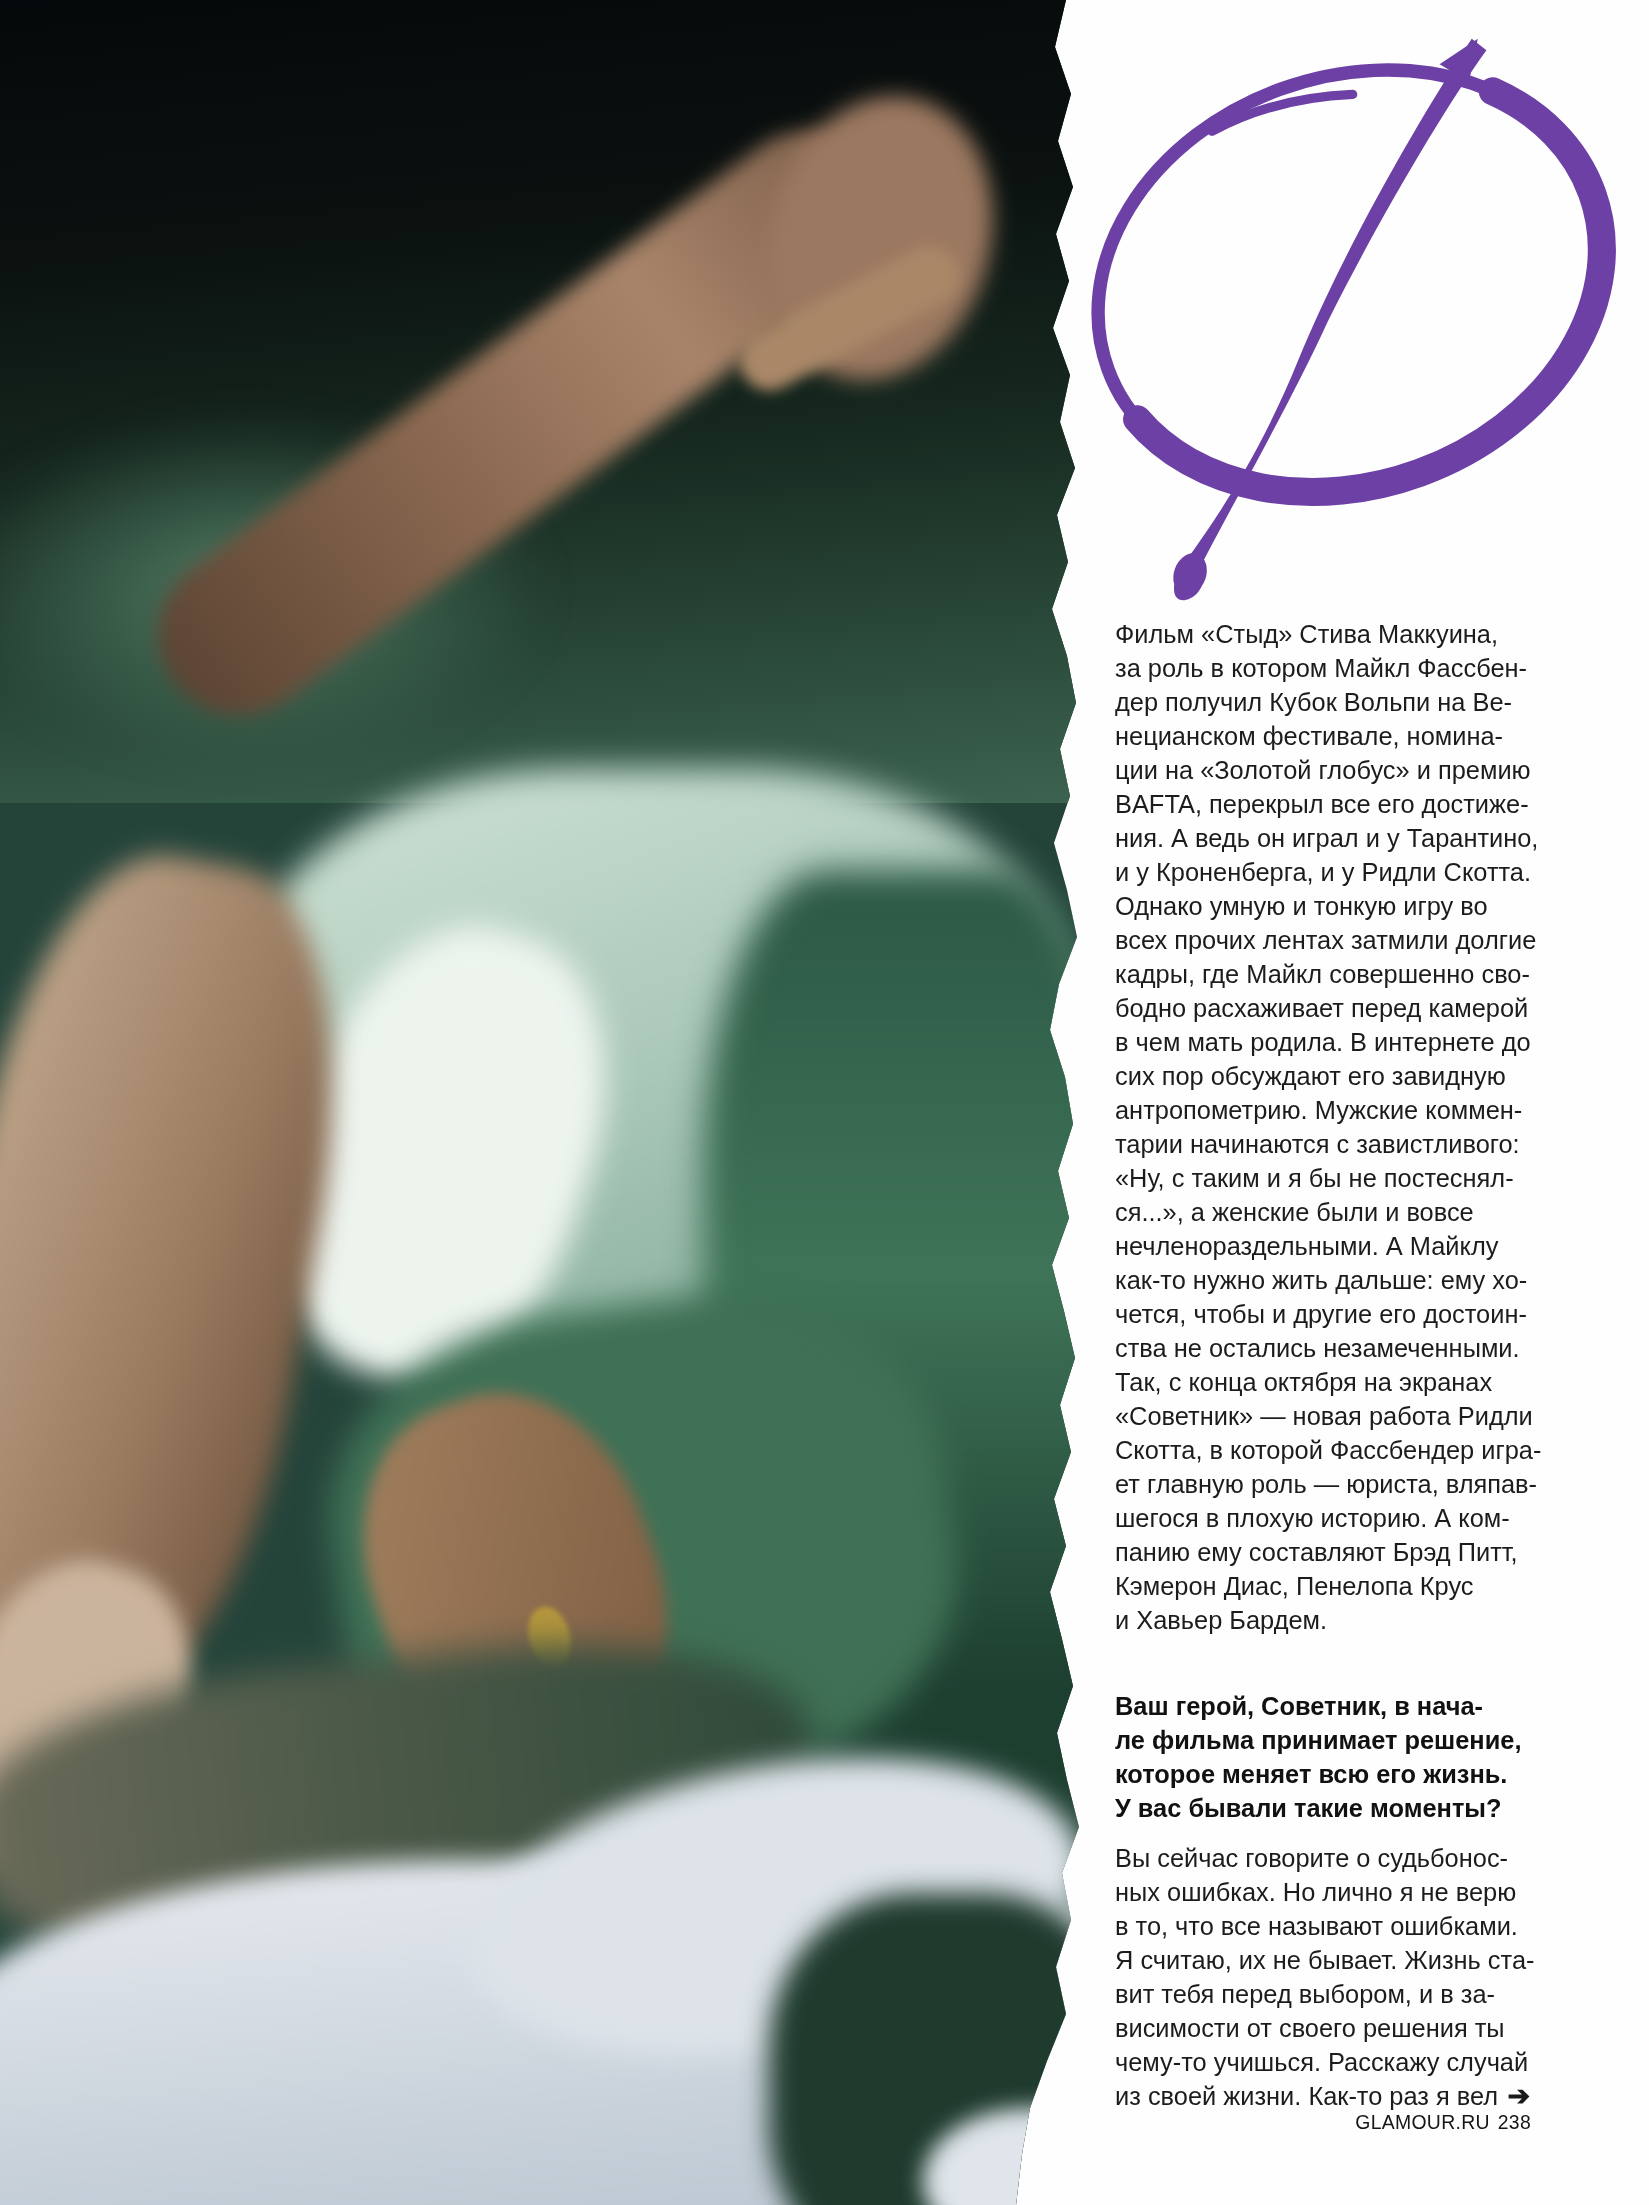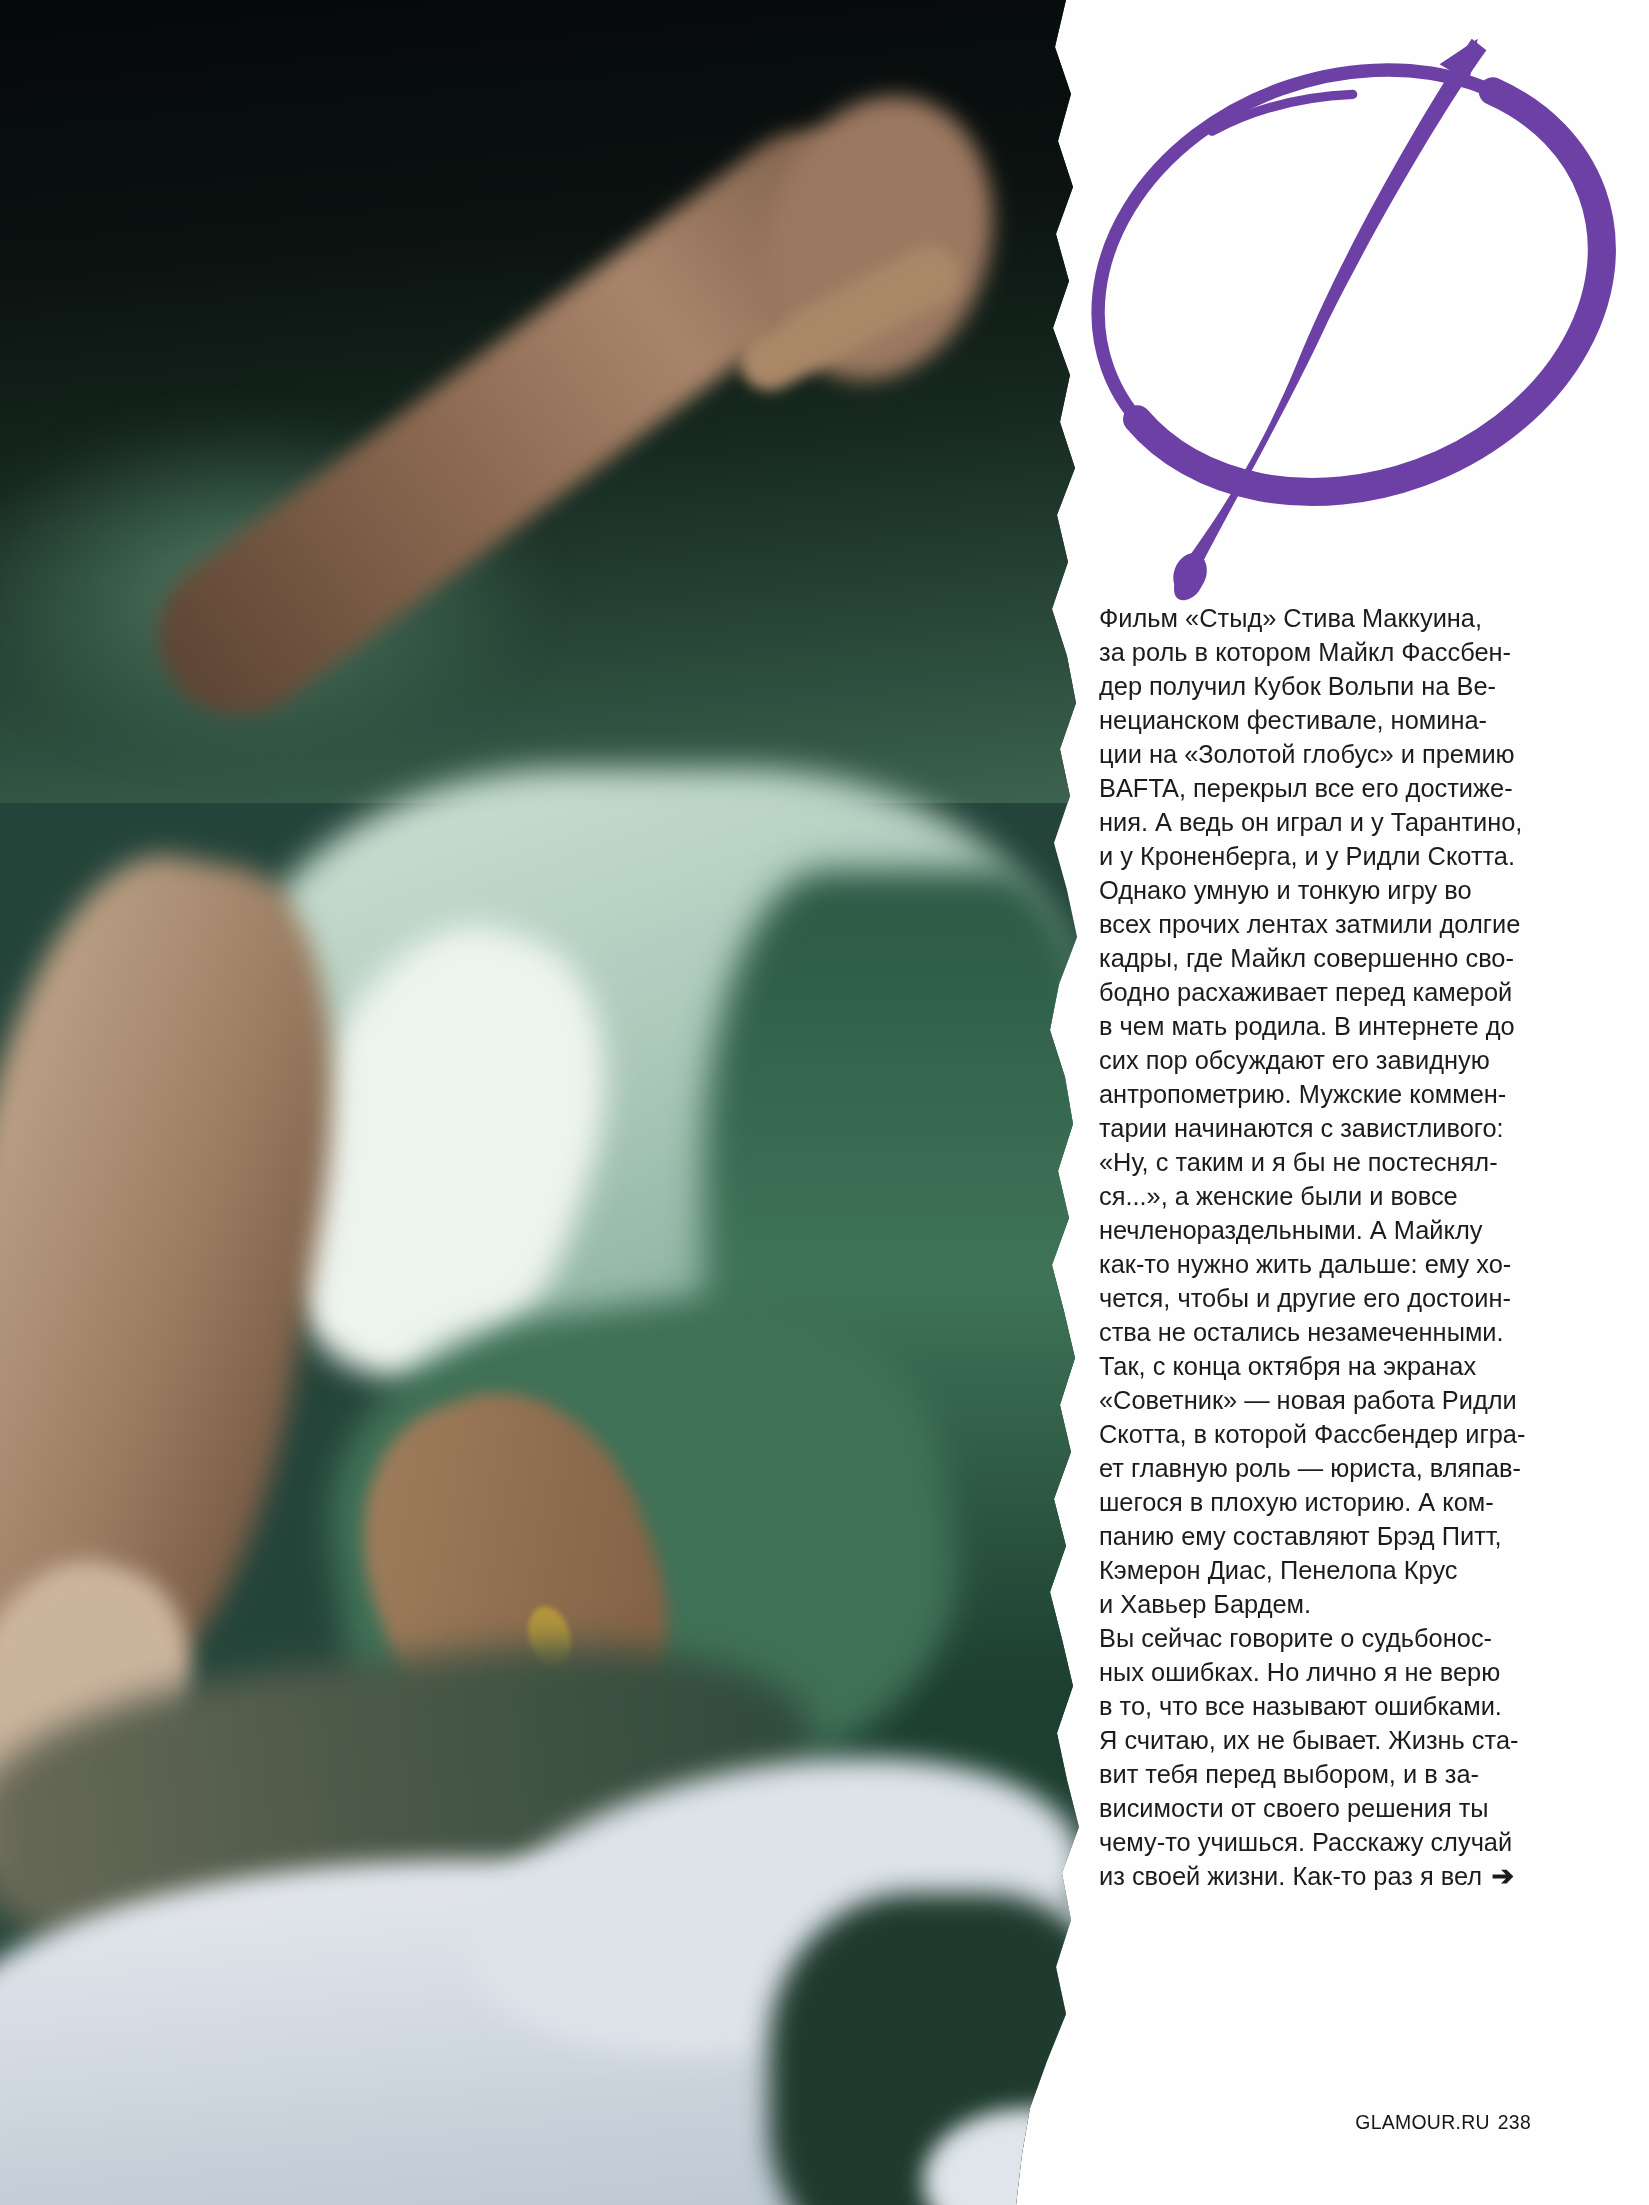--- a/index.html
+++ b/index.html
@@ -70,21 +70,21 @@
 
   
   .dropcap-svg{position:absolute;left:0;top:0;width:1649px;height:2205px;pointer-events:none;}
 
   
   .article{
     position:absolute;left:1099px;top:601px;width:482px;
     color:#1c1c1c;
     font-size:25.4px;line-height:34px;
   }
-  .article p{margin:0;white-space:pre;}
+  .article p{margin:16px;white-space:pre;}
   .q{font-weight:bold;color:#111;margin-top:52px !important;}
   .arrow{
     font-weight:bold;font-size:27px;color:#1a1a1a;margin-left:9.4px;
   }
 
   
   .footer{
     position:absolute;top:2111px;right:118px;
     font-size:19.4px;color:#161616;letter-spacing:0.3px;
   }
@@ -162,20 +162,24 @@
 чется, чтобы и другие его достоин-
 ства не остались незамеченными.
 Так, с конца октября на экранах
 «Советник» — новая работа Ридли
 Скотта, в которой Фассбендер игра-
 ет главную роль — юриста, вляпав-
 шегося в плохую историю. А ком-
 панию ему составляют Брэд Питт,
 Кэмерон Диас, Пенелопа Крус
 и Хавьер Бардем.</p>
+    <p class="q">Ваш герой, Советник, в нача-
+ле фильма принимает решение,
+которое меняет всю его жизнь.
+У вас бывали такие моменты?</p>
     <p><span>Вы сейчас говорите о судьбонос-
 ных ошибках. Но лично я не верю
 в то, что все называют ошибками.
 Я считаю, их не бывает. Жизнь ста-
 вит тебя перед выбором, и в за-
 висимости от своего решения ты
 чему-то учишься. Расскажу случай
 из своей жизни. Как-то раз я вел</span><span class="arrow">➔</span></p>
   </div>
 

